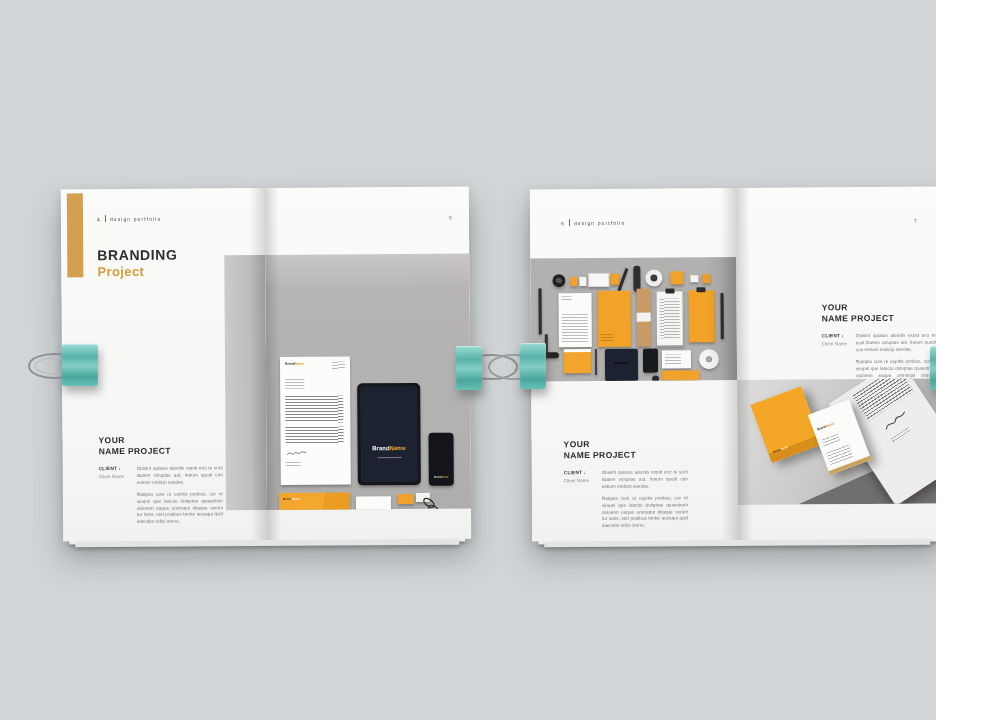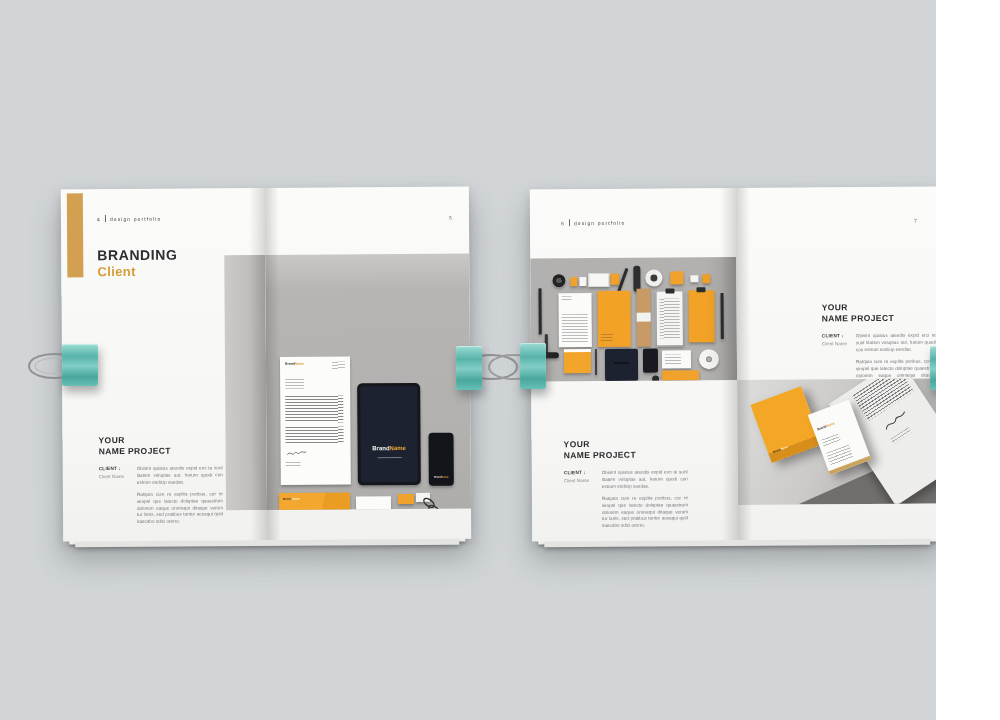--- a/index.html
+++ b/index.html
@@ -53,21 +53,21 @@
 
     <div class="page pL" style="left:0;width:204px;">
       <div class="accent-bar" style="left:6px;top:4px;width:16px;height:84px;"></div>
       <div class="pg-header" style="left:36px;top:26px;">
         <span>4</span>
         <span class="sep"></span>
         <span>design portfolio</span>
       </div>
       <div style="position:absolute;left:36px;top:58px;">
         <div class="title1">BRANDING</div>
-        <div class="title2">Client</div>
+        <div class="title2">Project</div>
       </div>
 
       <div style="position:absolute;left:163px;top:67px;width:41px;height:255px;
                   background:linear-gradient(to right,#cccbc9,#b6b5b3);"></div>
 
       <div class="project-block" style="left:36px;top:246px;">
         <div class="pb-head">
           <div>YOUR</div>
           <div>NAME PROJECT</div>
         </div>

